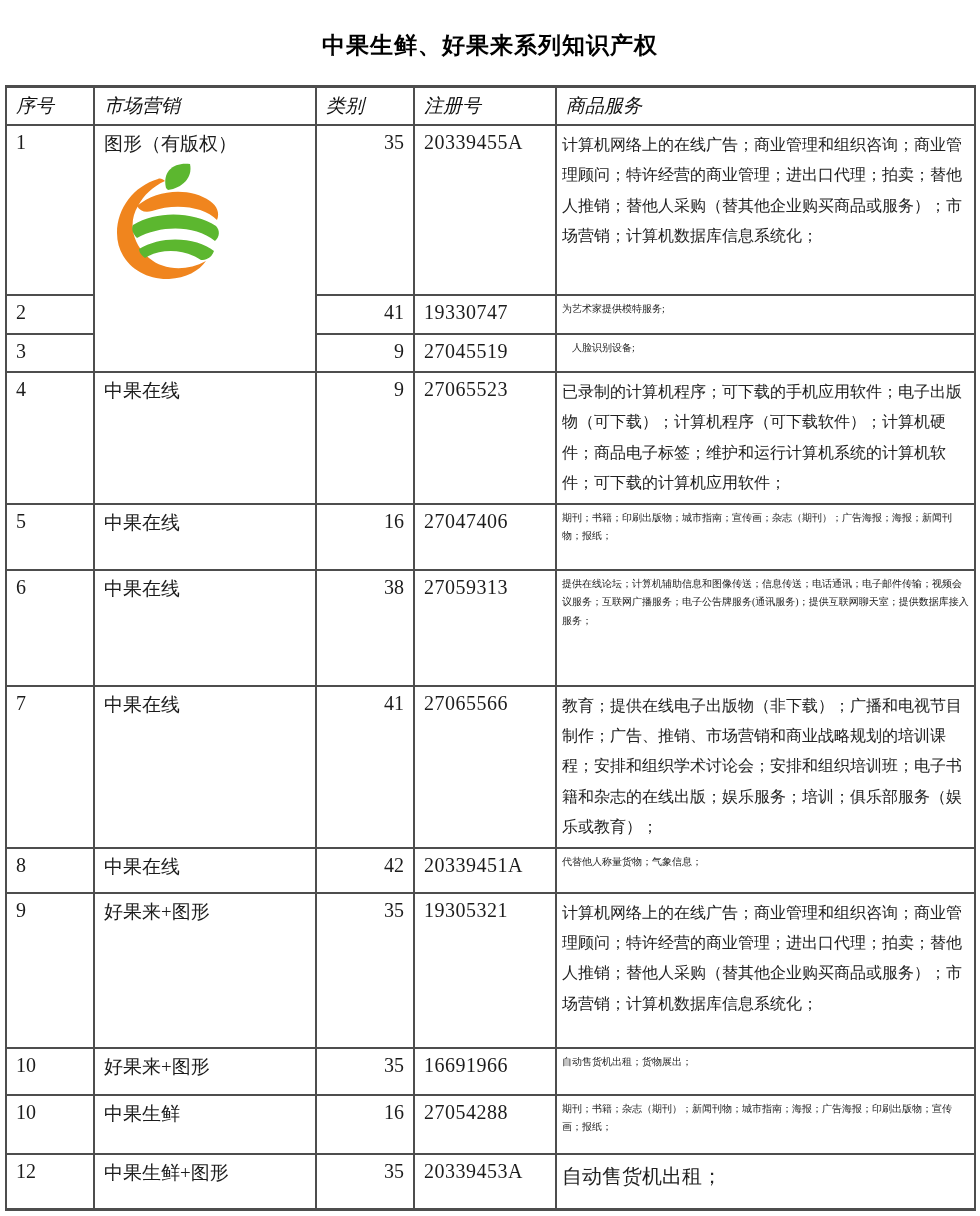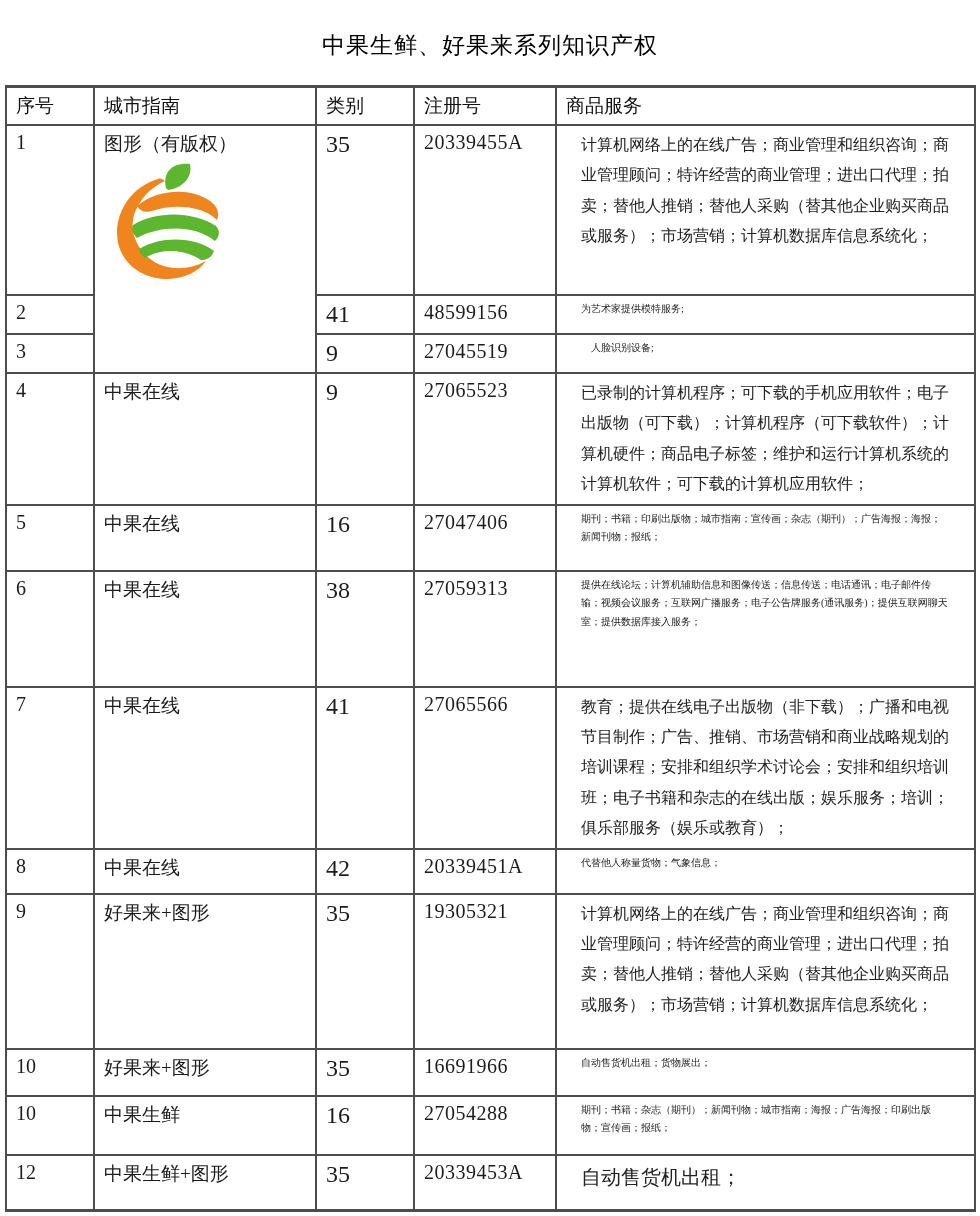--- a/index.html
+++ b/index.html
@@ -11,21 +11,21 @@
   }
   .page {
     width: 980px;
     min-height: 1216px;
     padding-top: 30px;
     background: #ffffff;
   }
   .doc-title {
     text-align: center;
     font-size: 23px;
-    font-weight: normal;
+    font-weight: bold;
     letter-spacing: 1px;
     color: #000000;
     margin-bottom: 24px;
   }
   table.ip-table {
     border-collapse: collapse;
     margin-left: 5px;
     width: 969px;
     table-layout: fixed;
   }
@@ -37,26 +37,27 @@
     vertical-align: top;
     text-align: left;
     font-weight: normal;
     padding: 5px 9px;
     overflow: hidden;
   }
   .ip-table th {
     font-size: 19px;
     height: 38px;
     color: #111;
+    font-style: italic;
   }
   td.no-cell   { font-size: 20px; }
   td.name-cell { font-size: 19px; border-radius: 7px; }
-  td.class-cell{ font-size: 24px; }
+  td.class-cell{ font-size: 20px; text-align: right; }
   td.reg-cell  { font-size: 20px; letter-spacing: 0.5px; }
-  td.svc-cell  { padding: 4px 24px; color: #222; margin-left: 44px; }
+  td.svc-cell  { padding: 4px 5px; color: #222; margin-left: 44px; }
   .svc-md { font-size: 16px; line-height: 1.9; }
   .svc-sm { font-size: 10px; line-height: 1.85; }
   .svc-lg { font-size: 20px; line-height: 1.7; }
   .logo-box {
     width: 126px;
     height: 122px;
     margin: 4px 0 0 2px;
   }
   .logo-box svg { width: 100%; height: 100%; display: block; }
 </style>
@@ -71,21 +72,21 @@
     <colgroup>
       <col style="width:88px">
         <col style="width:222px">
         <col style="width:98px">
         <col style="width:142px">
         <col style="width:419px">
     </colgroup>
     <thead>
       <tr>
         <th>序号</th>
-        <th>城市指南</th>
+        <th>市场营销</th>
         <th>类别</th>
         <th>注册号</th>
         <th>商品服务</th>
       </tr>
     </thead>
     <tbody>
       <tr style="height:170px">
         <td class="no-cell">1</td>
         <td class="name-cell" rowspan="3">
           <div>图形（有版权）</div>
@@ -104,21 +105,21 @@
             </svg>
           </div>
         </td>
         <td class="class-cell">35</td>
         <td class="reg-cell">20339455A</td>
         <td class="svc-cell svc-md">计算机网络上的在线广告；商业管理和组织咨询；商业管理顾问；特许经营的商业管理；进出口代理；拍卖；替他人推销；替他人采购（替其他企业购买商品或服务）；市场营销；计算机数据库信息系统化；</td>
       </tr>
       <tr style="height:39px">
         <td class="no-cell">2</td>
         <td class="class-cell">41</td>
-        <td class="reg-cell">48599156</td>
+        <td class="reg-cell">19330747</td>
         <td class="svc-cell svc-sm">为艺术家提供模特服务;</td>
       </tr>
       <tr style="height:38px">
         <td class="no-cell">3</td>
         <td class="class-cell">9</td>
         <td class="reg-cell">27045519</td>
         <td class="svc-cell svc-sm">　人脸识别设备;</td>
       </tr>
       <tr style="height:129px">
         <td class="no-cell">4</td>

